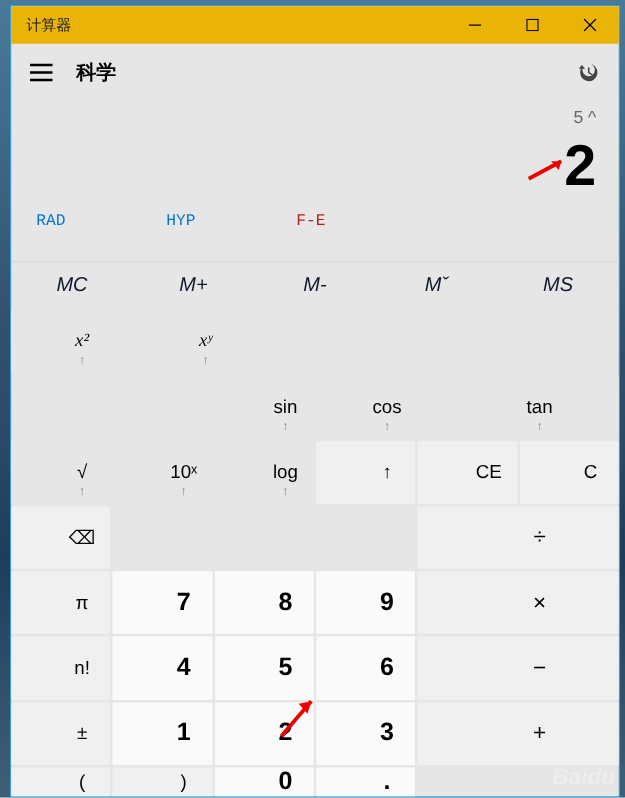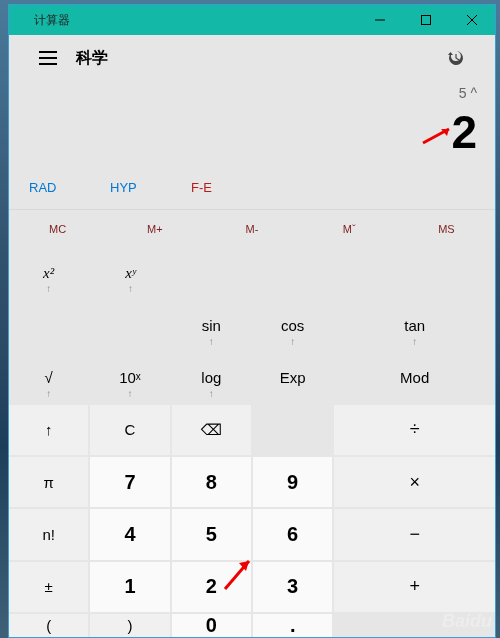--- a/index.html
+++ b/index.html
@@ -20,42 +20,42 @@
     bottom: 0;
     background: #e6e6e6;
     border: 1px solid #3a9fd0;
     display: flex;
     flex-direction: column;
   }
   .titlebar {
     height: 30px;
     display: flex;
     align-items: center;
-    padding-left: 25px;
-    background: #14b8a6;
+    padding-left: 12px;
+    background: #eab308;
   }
   .titlebar .title {
     font-size: 12px;
     color: #222;
     flex: 1;
   }
   .winbtn {
     width: 46px;
     height: 30px;
     display: flex;
     align-items: center;
     justify-content: center;
     color: #000;
   }
   .winbtn svg { display: block; }
   .header {
     display: flex;
     align-items: center;
     height: 46px;
-    padding: 0 19px;
+    padding: 0 4px;
   }
   .hamburger {
     width: 40px;
     display: flex;
     justify-content: center;
     align-items: center;
   }
   .hamburger span, .hamburger span::before, .hamburger span::after {
     display: block; width: 18px; height: 2px; background: #000; position: relative;
   }
@@ -101,64 +101,66 @@
   }
   .arrow2 {
     position: absolute;
     left: 210px;
     bottom: 44px;
     z-index: 5;
   }
   .moderow {
     display: flex;
     padding: 4px 10px;
-    gap: 1px;
+    gap: 24px;
     height: 36px;
-    align-items: center;
+    font-family: Liberation Mono, monospace;
   }
   .moderow div {
     width: 70px;
     font-size: 13px;
     color: #b91c1c;
     text-align: left;
     padding-left: 10px;
   }
   .moderow .active {
     color: #0078d7;
     font-weight: 500;
   }
   .memrow {
     display: flex;
     border-top: 1px solid #d8d8d8;
     height: 38px;
   }
   .memrow div {
     flex: 1;
-    font-size: 11px;
-    color: #7f1d1d;
-    display: flex;
-    align-items: center;
-    justify-content: center;
+    font-size: 16px;
+    color: #0f172a;
+    display: flex;
+    align-items: center;
+    justify-content: center;
+    font-style: italic;
   }
   .grid {
     flex: 1;
     display: grid;
     grid-template-columns: repeat(6, 1fr);
     grid-template-rows: repeat(7, 1fr);
     gap: 2px;
     position: relative;
   }
   .btn {
     display: flex;
     flex-direction: column;
     align-items: center;
     justify-content: center;
     font-size: 15px;
     color: #000;
     position: relative;
+    padding-left: 34px;
   }
   .fn { background: #e6e6e6; }
   .op { background: #f0f0f0; }
   .num { background: #fafafa; font-size: 20px; font-weight: 600; }
   .opdark { background: #f0f0f0; font-size: 18px; }
   .sub {
     position: absolute;
     bottom: 4px;
     font-size: 10px;
     color: #888;
@@ -263,29 +265,26 @@
         <span class="sub">↑</span>
       </div>
     <div class="btn fn">
         <span>10ˣ</span>
         <span class="sub">↑</span>
       </div>
     <div class="btn fn">
         <span>log</span>
         <span class="sub">↑</span>
       </div>
-    <div class="btn fn">
-        <span>Exp</span>
-      </div>
-    <div class="btn fn" style="grid-column:5/7">
-        <span>Mod</span>
-      </div>
 
     <div class="btn op">
         <span>↑</span>
+      </div>
+    <div class="btn op">
+        <span>CE</span>
       </div>
     <div class="btn op">
         <span>C</span>
       </div>
     <div class="btn op">
         <span>⌫</span>
       </div>
     <div class="btn opdark" style="grid-column:5/7">
         <span>÷</span>
       </div>

